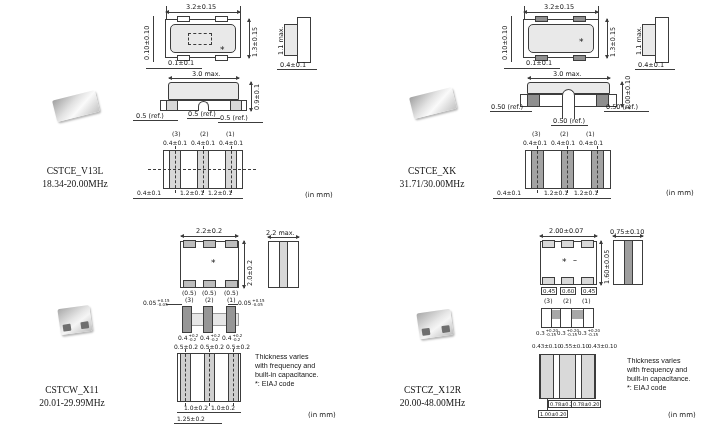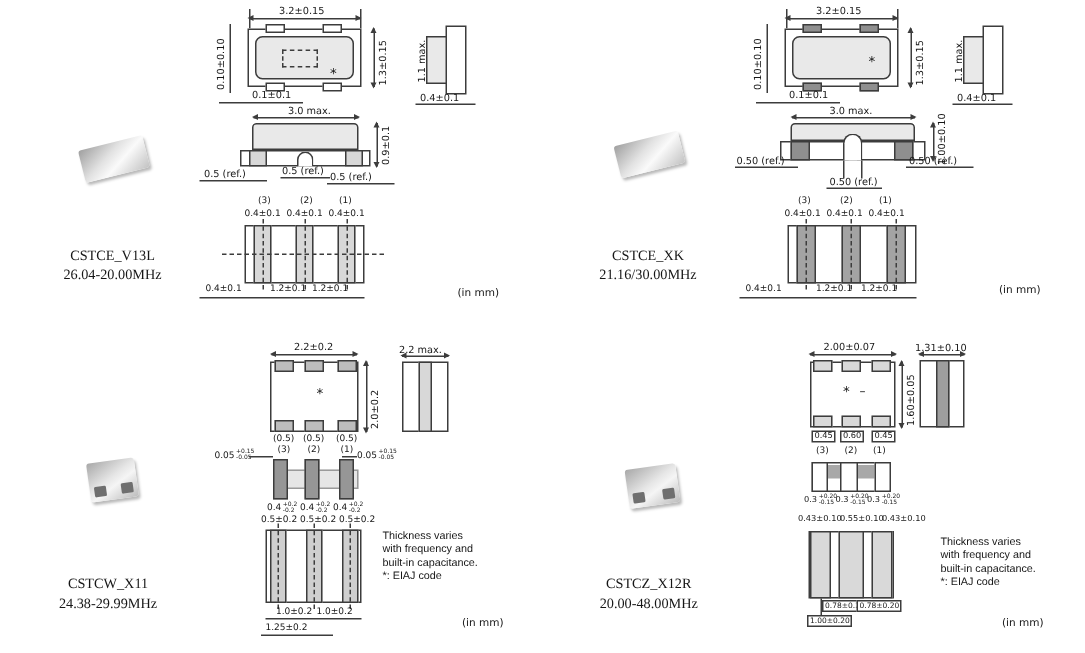--- a/index.html
+++ b/index.html
@@ -38,21 +38,21 @@
 </head>
 <body>
 
 <div class="canvas">
 
   <div class="quad">
     <div class="abs" style="left:52px;top:92px;width:48px;height:28px">
       <div class="chipbody"></div>
     </div>
     <span class="plabel" style="left:25px;top:166px;width:100px">CSTCE_V13L</span>
-    <span class="plabel" style="left:25px;top:179px;width:100px">26.04-20.00MHz</span>
+    <span class="plabel" style="left:25px;top:179px;width:100px">18.34-20.00MHz</span>
 
     <span class="dim" style="left:186px;top:3px">3.2±0.15</span>
     <div class="dimln" style="left:166px;top:12px;width:74px"></div>
     <div class="ln" style="left:166px;top:6px;width:1px;height:13px"></div>
     <div class="ln" style="left:240px;top:6px;width:1px;height:13px"></div>
     <div class="box" style="left:165px;top:19px;width:76px;height:39px"></div>
     <div class="box gray" style="left:170px;top:24px;width:66px;height:29px;border-radius:5px"></div>
     <div class="box" style="left:177px;top:16px;width:13px;height:6px"></div>
     <div class="box" style="left:215px;top:16px;width:13px;height:6px"></div>
     <div class="box" style="left:177px;top:55px;width:13px;height:6px"></div>
@@ -108,21 +108,21 @@
     <span class="dim s6" style="left:208px;top:189px">1.2±0.1</span>
     <div class="ln" style="left:133px;top:198px;width:110px;height:1px"></div>
     <span class="dim" style="left:305px;top:191px;font-size:7px">(in mm)</span>
   </div>
 
   <div class="quad">
     <div class="abs" style="left:409px;top:89px;width:48px;height:28px">
       <div class="chipbody"></div>
     </div>
     <span class="plabel" style="left:382px;top:166px;width:100px">CSTCE_XK</span>
-    <span class="plabel" style="left:382px;top:179px;width:100px">21.16/30.00MHz</span>
+    <span class="plabel" style="left:382px;top:179px;width:100px">31.71/30.00MHz</span>
 
     <span class="dim" style="left:544px;top:3px">3.2±0.15</span>
     <div class="dimln" style="left:524px;top:12px;width:74px"></div>
     <div class="ln" style="left:524px;top:6px;width:1px;height:13px"></div>
     <div class="ln" style="left:598px;top:6px;width:1px;height:13px"></div>
     <div class="box" style="left:523px;top:19px;width:76px;height:39px"></div>
     <div class="box gray" style="left:528px;top:24px;width:66px;height:29px;border-radius:5px"></div>
     <div class="box dkpad" style="left:535px;top:16px;width:13px;height:6px"></div>
     <div class="box dkpad" style="left:573px;top:16px;width:13px;height:6px"></div>
     <div class="box dkpad" style="left:535px;top:55px;width:13px;height:6px"></div>
@@ -181,21 +181,21 @@
   </div>
 
   <div class="quad">
     <div class="abs" style="left:58px;top:306px;width:34px;height:28px">
       <div class="chipsq">
         <div class="chipdot" style="left:3px;bottom:3px"></div>
         <div class="chipdot" style="right:3px;bottom:3px"></div>
       </div>
     </div>
     <span class="plabel" style="left:22px;top:385px;width:100px">CSTCW_X11</span>
-    <span class="plabel" style="left:22px;top:398px;width:100px">24.38-29.99MHz</span>
+    <span class="plabel" style="left:22px;top:398px;width:100px">20.01-29.99MHz</span>
 
     <span class="dim" style="left:196px;top:227px">2.2±0.2</span>
     <div class="dimln" style="left:181px;top:236px;width:57px"></div>
     <div class="box" style="left:180px;top:241px;width:59px;height:47px"></div>
     <div class="box" style="left:183px;top:240px;width:13px;height:8px;background:#bdbdbd"></div>
     <div class="box" style="left:203px;top:240px;width:13px;height:8px;background:#bdbdbd"></div>
     <div class="box" style="left:225px;top:240px;width:13px;height:8px;background:#bdbdbd"></div>
     <div class="box" style="left:183px;top:280px;width:13px;height:8px;background:#bdbdbd"></div>
     <div class="box" style="left:203px;top:280px;width:13px;height:8px;background:#bdbdbd"></div>
     <div class="box" style="left:225px;top:280px;width:13px;height:8px;background:#bdbdbd"></div>
@@ -285,21 +285,21 @@
     <div class="box" style="left:561px;top:240px;width:13px;height:8px;background:#d9d9d9"></div>
     <div class="box" style="left:581px;top:240px;width:13px;height:8px;background:#d9d9d9"></div>
     <div class="box" style="left:542px;top:277px;width:13px;height:8px;background:#d9d9d9"></div>
     <div class="box" style="left:561px;top:277px;width:13px;height:8px;background:#d9d9d9"></div>
     <div class="box" style="left:581px;top:277px;width:13px;height:8px;background:#d9d9d9"></div>
     <span class="dim" style="left:562px;top:257px;font-size:9px">*</span>
     <span class="dim" style="left:573px;top:256px;font-size:8px">–</span>
     <div class="vdimln" style="left:601px;top:241px;height:44px"></div>
     <span class="dim vtext" style="left:603px;top:284px">1.60±0.05</span>
 
-    <span class="dim" style="left:610px;top:228px">1.31±0.10</span>
+    <span class="dim" style="left:610px;top:228px">0.75±0.10</span>
     <div class="dimln" style="left:613px;top:236px;width:30px"></div>
     <div class="box" style="left:613px;top:240px;width:30px;height:45px"></div>
     <div class="box" style="left:624px;top:240px;width:9px;height:45px;background:#9e9e9e"></div>
 
     <span class="dim s55 boxed" style="left:541px;top:287px">0.45</span>
     <span class="dim s55 boxed" style="left:560px;top:287px">0.60</span>
     <span class="dim s55 boxed" style="left:581px;top:287px">0.45</span>
     <span class="dim s6" style="left:544px;top:297px">(3)</span>
     <span class="dim s6" style="left:563px;top:297px">(2)</span>
     <span class="dim s6" style="left:582px;top:297px">(1)</span>

